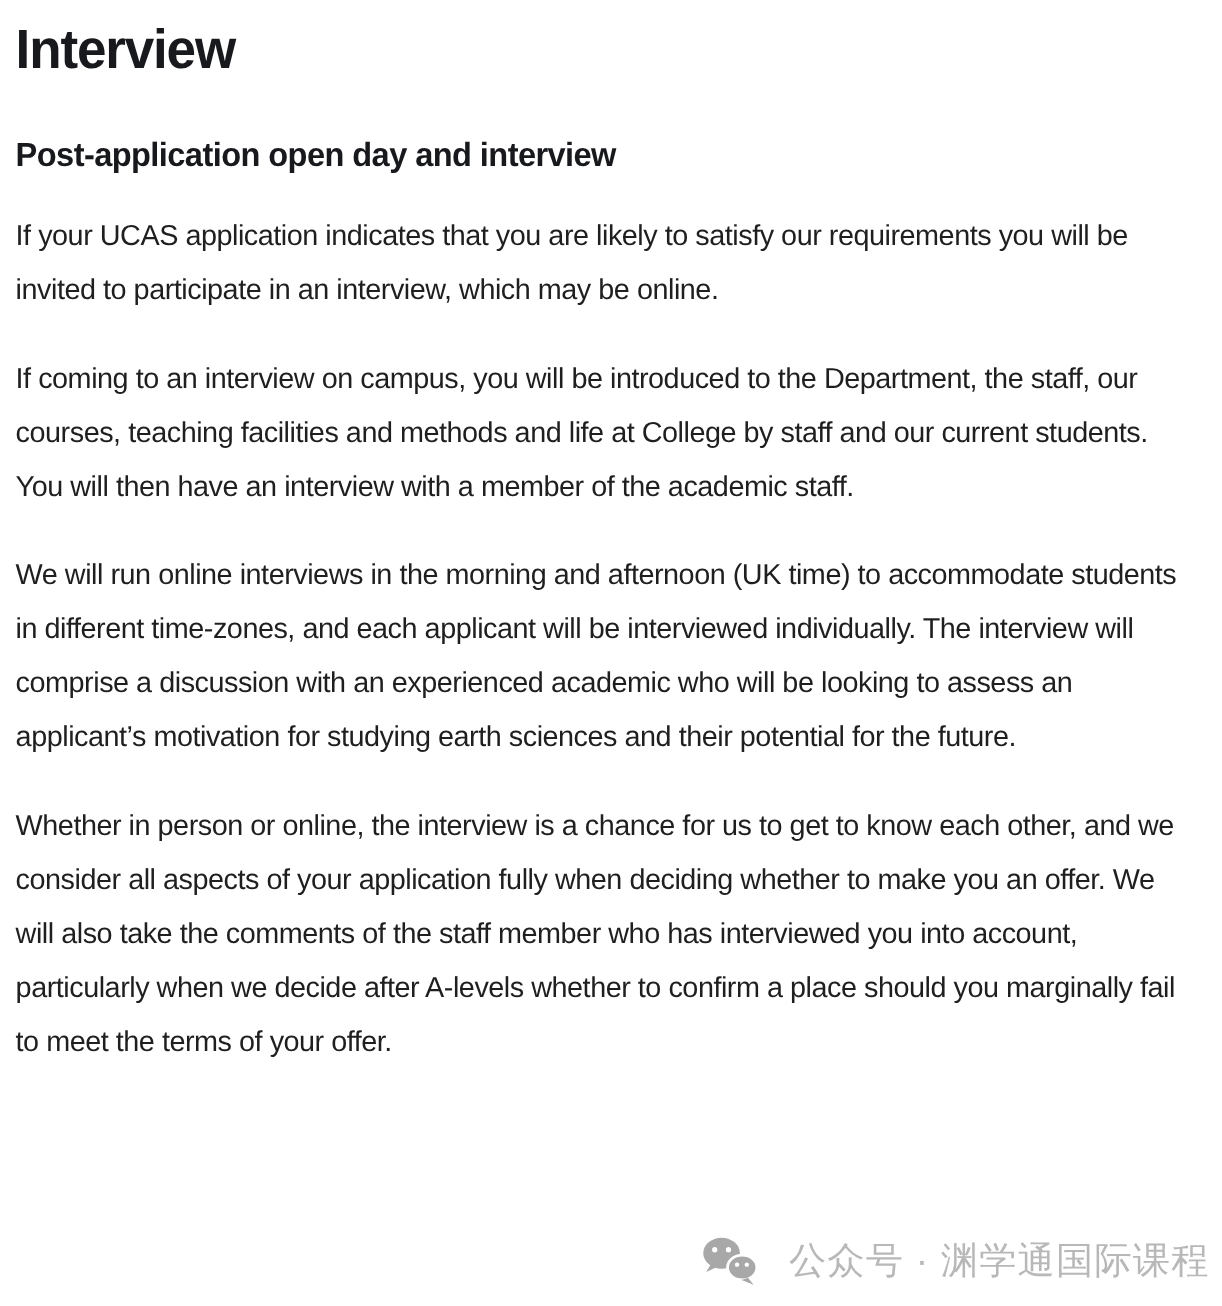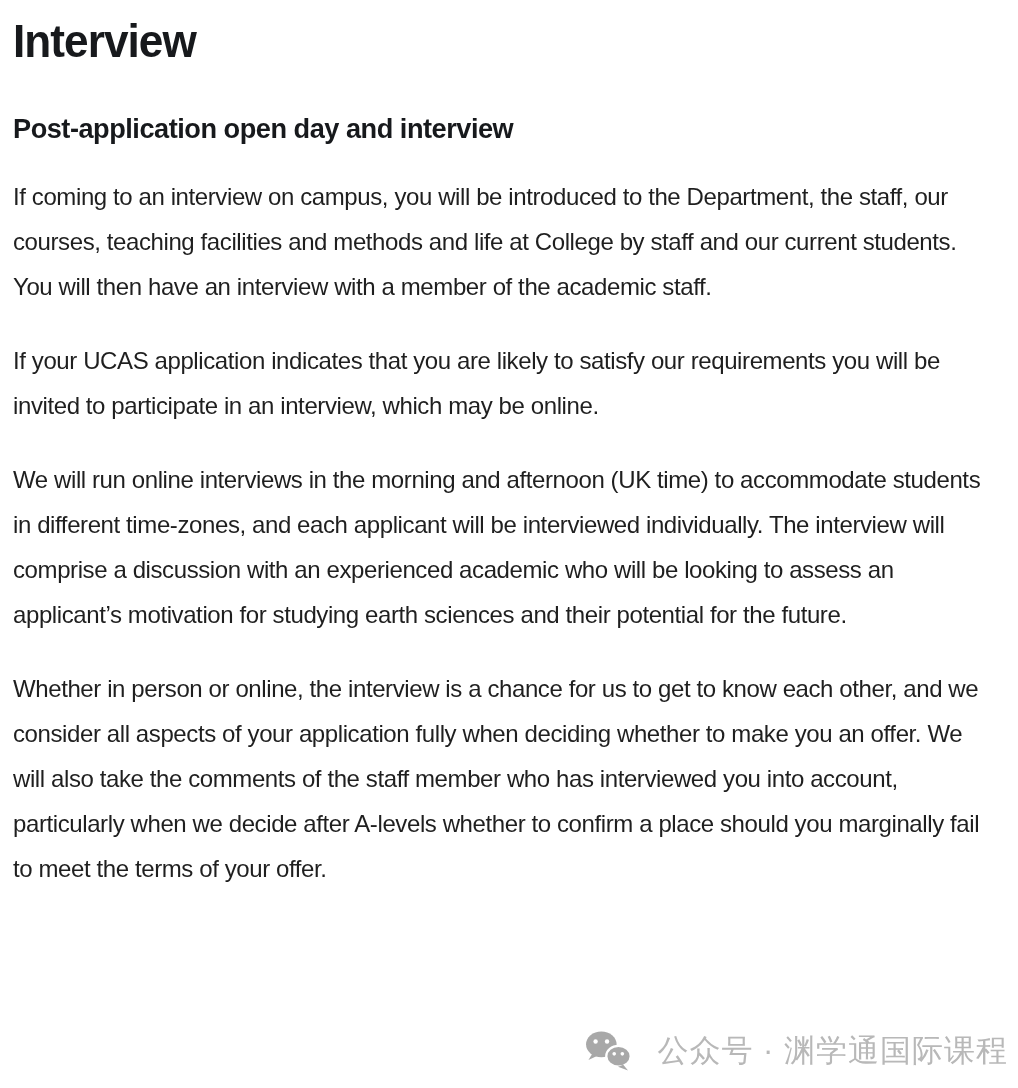--- a/index.html
+++ b/index.html
@@ -69,23 +69,23 @@
   }
 </style>
 </head>
 <body>
 
 <main class="article">
   <h1 class="page-title">Interview</h1>
 
   <h2 class="section-heading">Post-application open day and interview</h2>
 
+  <p class="paragraph">If your UCAS application indicates that you are likely to satisfy our requirements you will be invited to participate in an interview, which may be online.</p>
+
   <p class="paragraph">If coming to an interview on campus, you will be introduced to the Department, the staff, our courses, teaching facilities and methods and life at College by staff and our current students. You will then have an interview with a member of the academic staff.</p>
-
-  <p class="paragraph">If your UCAS application indicates that you are likely to satisfy our requirements you will be invited to participate in an interview, which may be online.</p>
 
   <p class="paragraph">We will run online interviews in the morning and afternoon (UK time) to accommodate students in different time-zones, and each applicant will be interviewed individually. The interview will comprise a discussion with an experienced academic who will be looking to assess an applicant’s motivation for studying earth sciences and their potential for the future.</p>
 
   <p class="paragraph">Whether in person or online, the interview is a chance for us to get to know each other, and we consider all aspects of your application fully when deciding whether to make you an offer. We will also take the comments of the staff member who has interviewed you into account, particularly when we decide after A-levels whether to confirm a place should you marginally fail to meet the terms of your offer.</p>
 </main>
 
 <div class="watermark">
   <span class="wechat-icon">
     <svg width="46" height="42" viewBox="0 0 48 44" xmlns="http://www.w3.org/2000/svg" aria-hidden="true">
 

